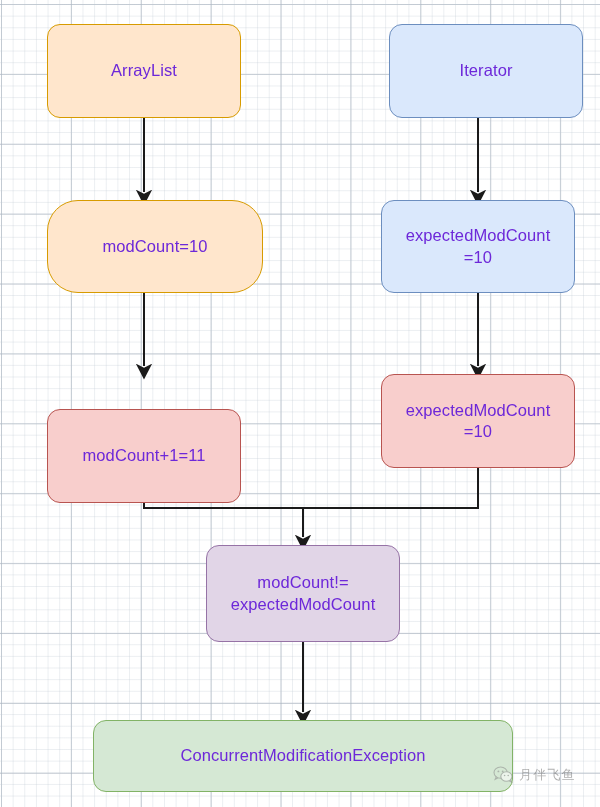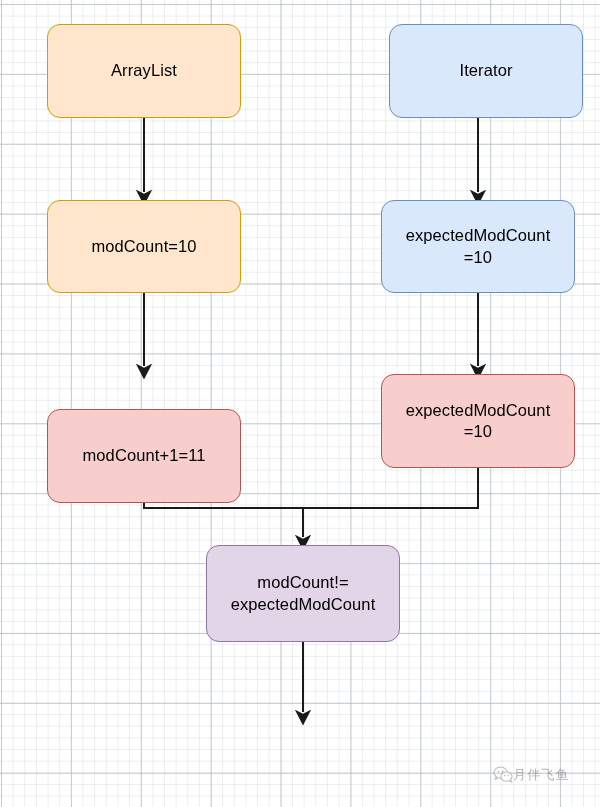--- a/index.html
+++ b/index.html
@@ -40,33 +40,34 @@
   .node {
     position: absolute;
     box-sizing: border-box;
     border-width: 1.6px;
     border-style: solid;
     border-radius: 13px;
     display: flex;
     align-items: center;
     justify-content: center;
     text-align: center;
-    color: #000000;
+    color: #6d28d9;
     font-family: "Liberation Sans", sans-serif;
     font-size: 16.5px;
     line-height: 1.30;
     letter-spacing: 0.1px;
     white-space: pre-line;
     padding: 2px 6px;
   }
 
   .watermark {
     position: absolute;
     display: flex;
     align-items: center;
+    gap: 6px;
     opacity: 0.55;
     font-family: "Liberation Sans", sans-serif;
     font-size: 13px;
     color: #6f6f6f;
     letter-spacing: 1.2px;
     white-space: nowrap;
   }
   .watermark .wm-icon {
     display: inline-block;
     width: 20px;
@@ -100,33 +101,34 @@
 
     <line x1="303" y1="508" x2="303" y2="537" stroke="#1a1a1a" stroke-width="2" marker-end="url(#arrowhead)"></line>
 
     <line x1="303" y1="642" x2="303" y2="712" stroke="#1a1a1a" stroke-width="2" marker-end="url(#arrowhead)"></line>
   </svg>
 
   <div class="node" style="left:47px; top:24px; width:194px; height:94px; background:#ffe6cc; border-color:#d79b00;">ArrayList</div>
 
   <div class="node" style="left:381px; top:24px; width:194px; height:94px; background:#dae8fc; border-color:#6c8ebf;margin-left:8px;">Iterator</div>
 
-  <div class="node" style="left:47px; top:200px; width:194px; height:93px; background:#ffe6cc; border-color:#d79b00;">modCount=10</div>
+  <div class="node" style="left:47px; top:200px; width:216px; height:93px; background:#ffe6cc; border-color:#d79b00;border-radius:31px;">modCount=10</div>
 
   <div class="node" style="left:381px; top:200px; width:194px; height:93px; background:#dae8fc; border-color:#6c8ebf;">expectedModCount
 =10</div>
 
   <div class="node" style="left:47px; top:374px; width:194px; height:94px; background:#f8cecc; border-color:#b85450;margin-top:35px;">modCount+1=11</div>
 
   <div class="node" style="left:381px; top:374px; width:194px; height:94px; background:#f8cecc; border-color:#b85450;">expectedModCount
 =10</div>
 
   <div class="node" style="left:206px; top:545px; width:194px; height:97px; background:#e1d5e7; border-color:#9673a6;">modCount!=
 expectedModCount</div>
 
+  <div class="node" style="left:93px; top:720px; width:420px; height:72px; background:#d5e8d4; border-color:#82b366;">ConcurrentModificationException</div>
 
   <div class="watermark" style="left:493px; top:766px;">
     <span class="wm-icon">
       <svg width="20" height="18" viewBox="0 0 20 18">
         <ellipse cx="7.6" cy="6.6" rx="6.6" ry="5.6" fill="none" stroke="#8a8a8a" stroke-width="1.1"></ellipse>
         <path d="M3.4,10.6 L2.2,13.2 L5.2,11.7" fill="none" stroke="#8a8a8a" stroke-width="1.1"></path>
         <circle cx="5.4" cy="5.4" r="0.95" fill="#8a8a8a"></circle>
         <circle cx="9.7" cy="5.4" r="0.95" fill="#8a8a8a"></circle>
         <ellipse cx="13.4" cy="10.5" rx="5.6" ry="4.7" fill="#ffffff" stroke="#8a8a8a" stroke-width="1.1"></ellipse>
         <path d="M17.4,13.8 L18.6,16.0 L15.9,14.7" fill="none" stroke="#8a8a8a" stroke-width="1.1"></path>

